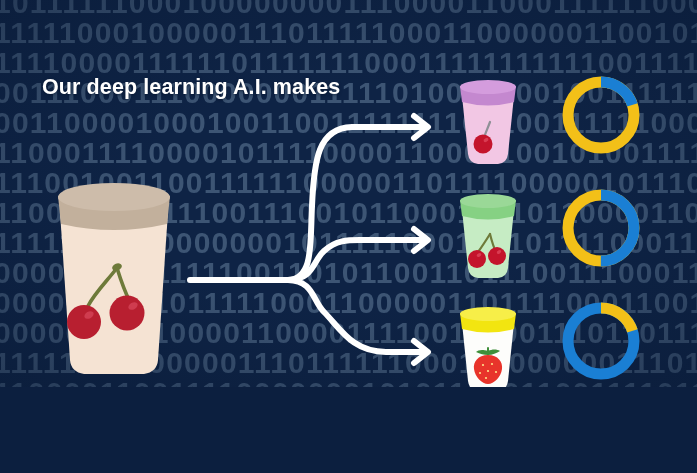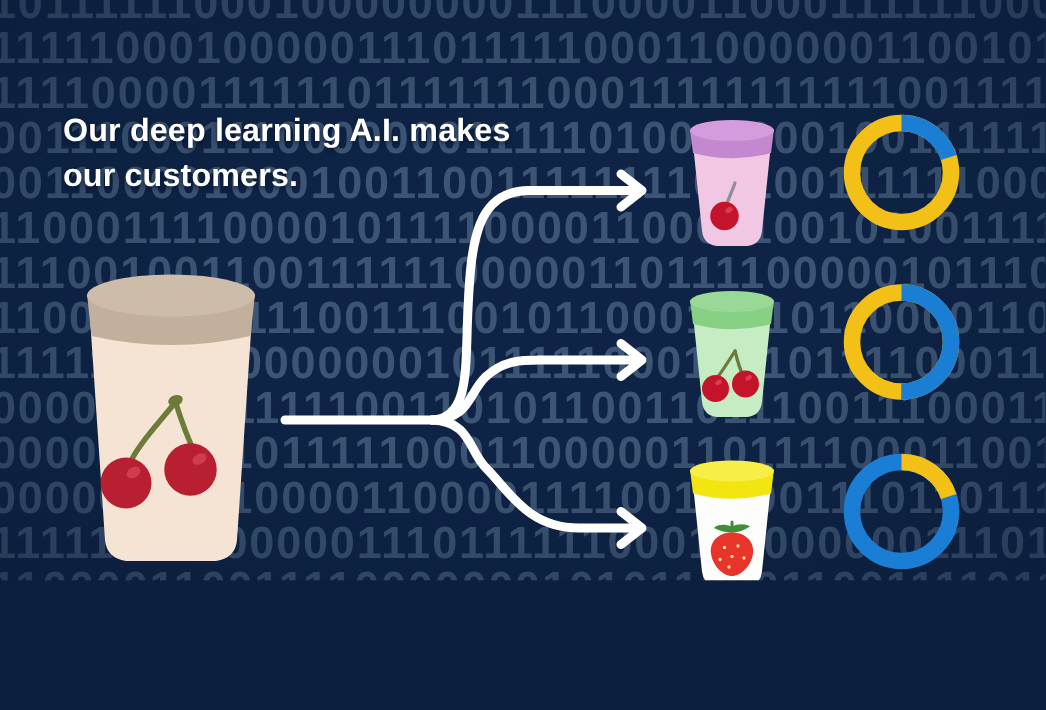--- a/index.html
+++ b/index.html
@@ -87,21 +87,20 @@
       <div class="binary-row" style="top: 318px;">0000000111000011000011110011000111011011110011100011</div>
       <div class="binary-row" style="top: 348px;">1111100010000011101111110001110000001110110111111000</div>
       <div class="binary-row" style="top: 378px;">1100001100111100000001010110001100111101110000110011</div>
       <div class="binary-row" style="top: 408px;">0001100011110000010111011110000110001101011100011101</div>
       <div class="binary-row" style="top: 438px;">1011111000100000000011100011110001100011111100001111</div>
     </div>
   <div id="vignette"></div>
 
   <div id="headline">
     <div>Our deep learning A.I. makes</div>
-    <div>our customers.</div>
   </div>
 
   <div id="main-cup">
     <svg width="140" height="198" viewBox="0 0 140 198">
 
       <path d="M16 30 L26 178 Q27 190 40 192 L100 192 Q113 190 114 178 L124 30 Z" fill="#f5e3d3"></path>
 
       <path d="M14 14 L17 42 Q70 54 123 42 L126 14 Z" fill="#c2b09c"></path>
       <ellipse cx="70" cy="15" rx="56" ry="14" fill="#cdbcaa"></ellipse>
 

